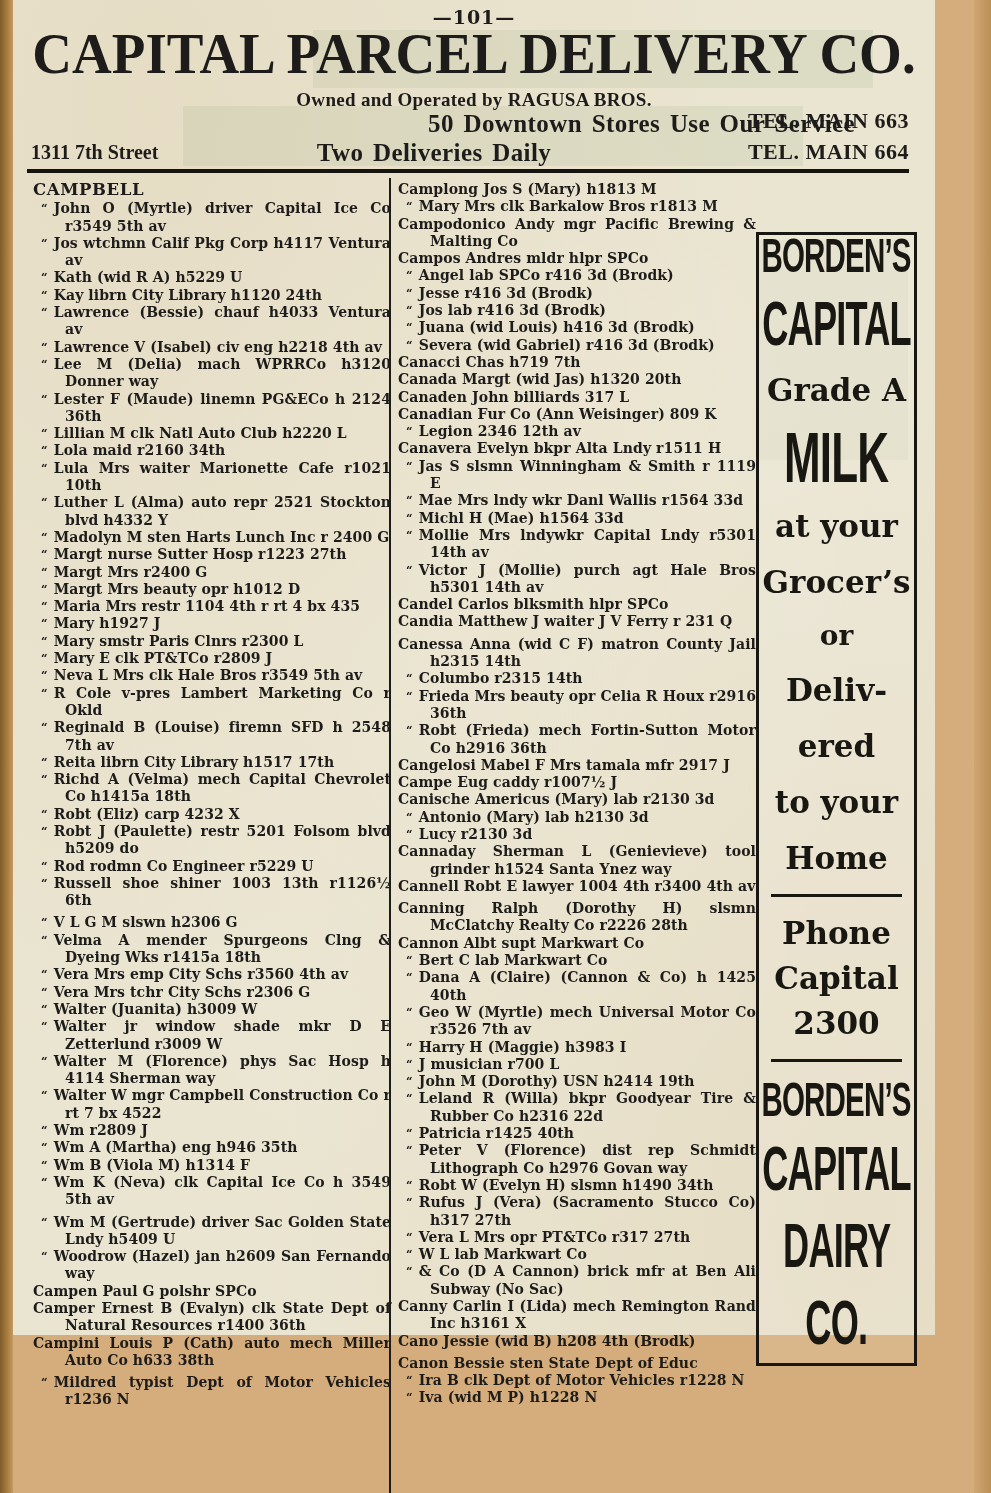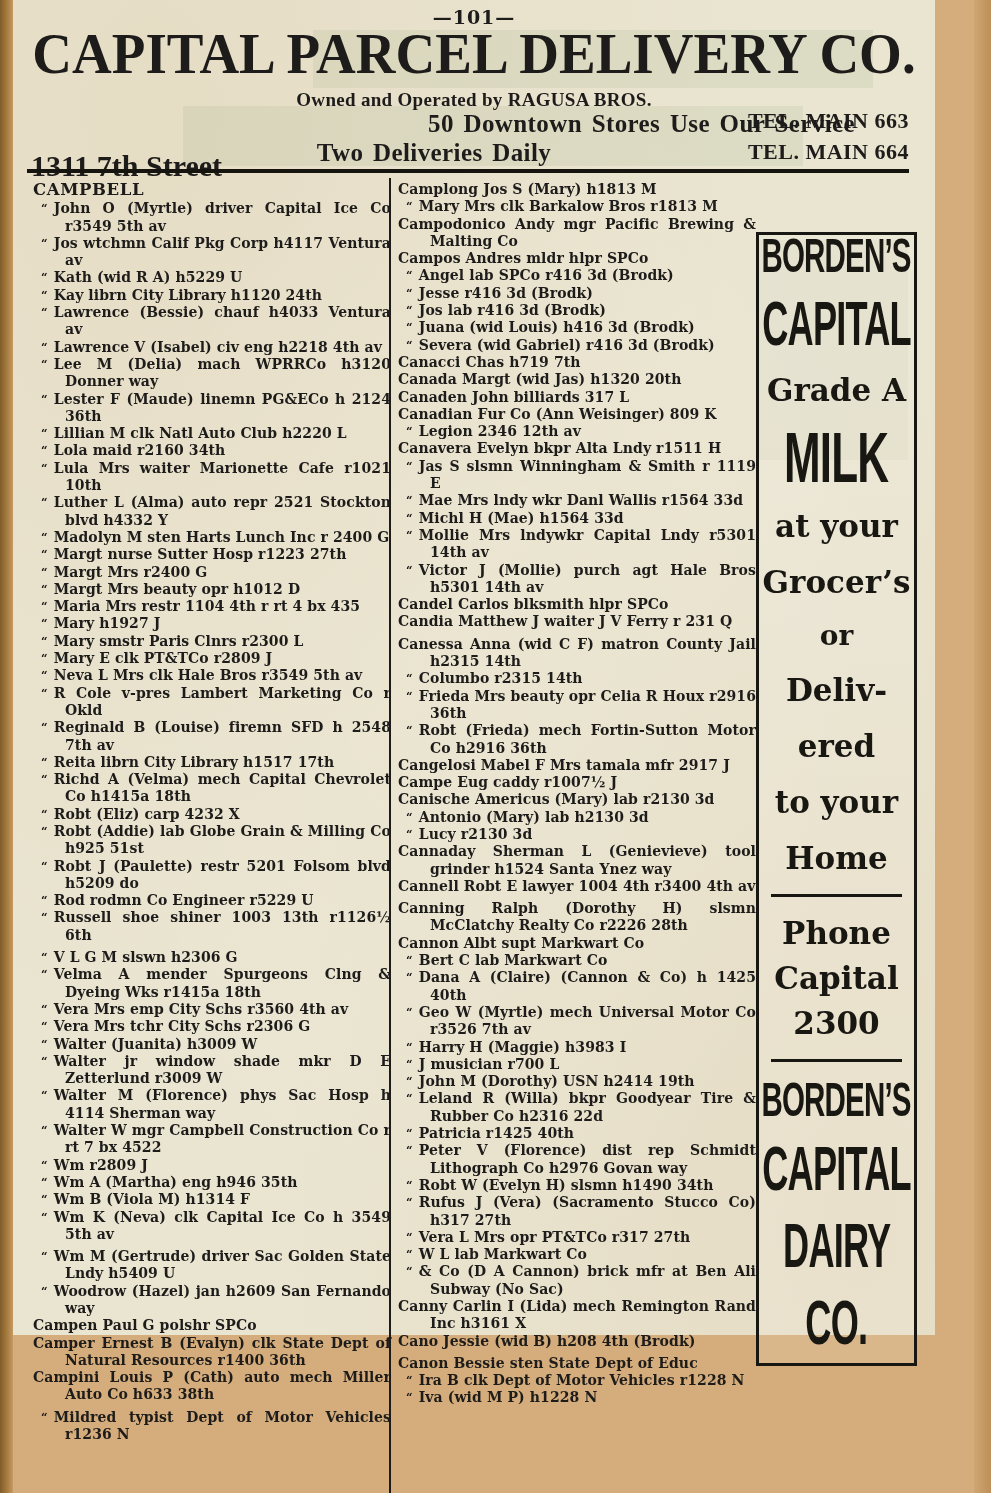--- a/index.html
+++ b/index.html
@@ -31,22 +31,22 @@
     font-size:19px;font-weight:700;letter-spacing:1px;}
   .masthead-title{position:absolute;top:22px;left:0;right:0;text-align:center;
     font-family:"Liberation Serif", serif;font-weight:700;font-size:55px;
     letter-spacing:0px;white-space:nowrap;transform:scaleY(1.04);}
   .masthead-subtitle{position:absolute;top:89px;left:0;right:0;text-align:center;
     font-family:Liberation Serif, serif;font-weight:700;font-size:19px;letter-spacing:.3px;}
   .hdr-center-1{position:absolute;top:110px;left:0;right:80px;text-align:right;
     font-family:"Liberation Serif", serif;font-weight:700;font-size:25px;letter-spacing:.4px;word-spacing:3px;}
   .hdr-center-2{position:absolute;top:139px;left:0;right:80px;text-align:center;
     font-family:"Liberation Serif", serif;font-weight:700;font-size:25px;letter-spacing:.4px;word-spacing:3px;}
-  .hdr-left{position:absolute;top:149px;left:18px;
-    font-family:"Liberation Serif", serif;font-weight:700;font-size:30px;}
+  .hdr-left{position:absolute;top:141px;left:18px;
+    font-family:"Liberation Serif", serif;font-weight:700;font-size:20px;}
   .hdr-tel1{position:absolute;top:108px;right:26px;
     font-family:"Liberation Serif", serif;font-weight:700;font-size:22px;letter-spacing:.5px;}
   .hdr-tel2{position:absolute;top:139px;right:26px;
     font-family:"Liberation Serif", serif;font-weight:700;font-size:22px;letter-spacing:.5px;}
   .header-rule{position:absolute;top:169px;left:14px;width:882px;height:4px;background:#15140f;}
 
   
   .column{position:absolute;top:181px;width:358px;font-size:14px;line-height:17.3px;
     text-align:justify;font-weight:700;letter-spacing:.1px;}
   .column-left{left:20px;}
@@ -118,21 +118,20 @@
         <div class="entry"><span class="ditto">“</span>Maria Mrs restr 1104 4th r rt 4 bx 435</div>
         <div class="entry"><span class="ditto">“</span>Mary h1927 J</div>
         <div class="entry"><span class="ditto">“</span>Mary smstr Paris Clnrs r2300 L</div>
         <div class="entry"><span class="ditto">“</span>Mary E clk PT&amp;TCo r2809 J</div>
         <div class="entry"><span class="ditto">“</span>Neva L Mrs clk Hale Bros r3549 5th av</div>
         <div class="entry"><span class="ditto">“</span>R Cole v-pres Lambert Marketing Co r Okld</div>
         <div class="entry"><span class="ditto">“</span>Reginald B (Louise) firemn SFD h 2548 7th av</div>
         <div class="entry"><span class="ditto">“</span>Reita librn City Library h1517 17th</div>
         <div class="entry"><span class="ditto">“</span>Richd A (Velma) mech Capital Chevrolet Co h1415a 18th</div>
         <div class="entry"><span class="ditto">“</span>Robt (Eliz) carp 4232 X</div>
-        <div class="entry"><span class="ditto">“</span>Robt (Addie) lab Globe Grain &amp; Milling Co h925 51st</div>
         <div class="entry"><span class="ditto">“</span>Robt J (Paulette) restr 5201 Folsom blvd h5209 do</div>
         <div class="entry"><span class="ditto">“</span>Rod rodmn Co Engineer r5229 U</div>
         <div class="entry"><span class="ditto">“</span>Russell shoe shiner 1003 13th r1126½ 6th</div>
         <div class="entry gap"><span class="ditto">“</span>V L G M slswn h2306 G</div>
         <div class="entry"><span class="ditto">“</span>Velma A mender Spurgeons Clng &amp; Dyeing Wks r1415a 18th</div>
         <div class="entry"><span class="ditto">“</span>Vera Mrs emp City Schs r3560 4th av</div>
         <div class="entry"><span class="ditto">“</span>Vera Mrs tchr City Schs r2306 G</div>
         <div class="entry"><span class="ditto">“</span>Walter (Juanita) h3009 W</div>
         <div class="entry"><span class="ditto">“</span>Walter jr window shade mkr D E Zetterlund r3009 W</div>
         <div class="entry"><span class="ditto">“</span>Walter M (Florence) phys Sac Hosp h 4114 Sherman way</div>

